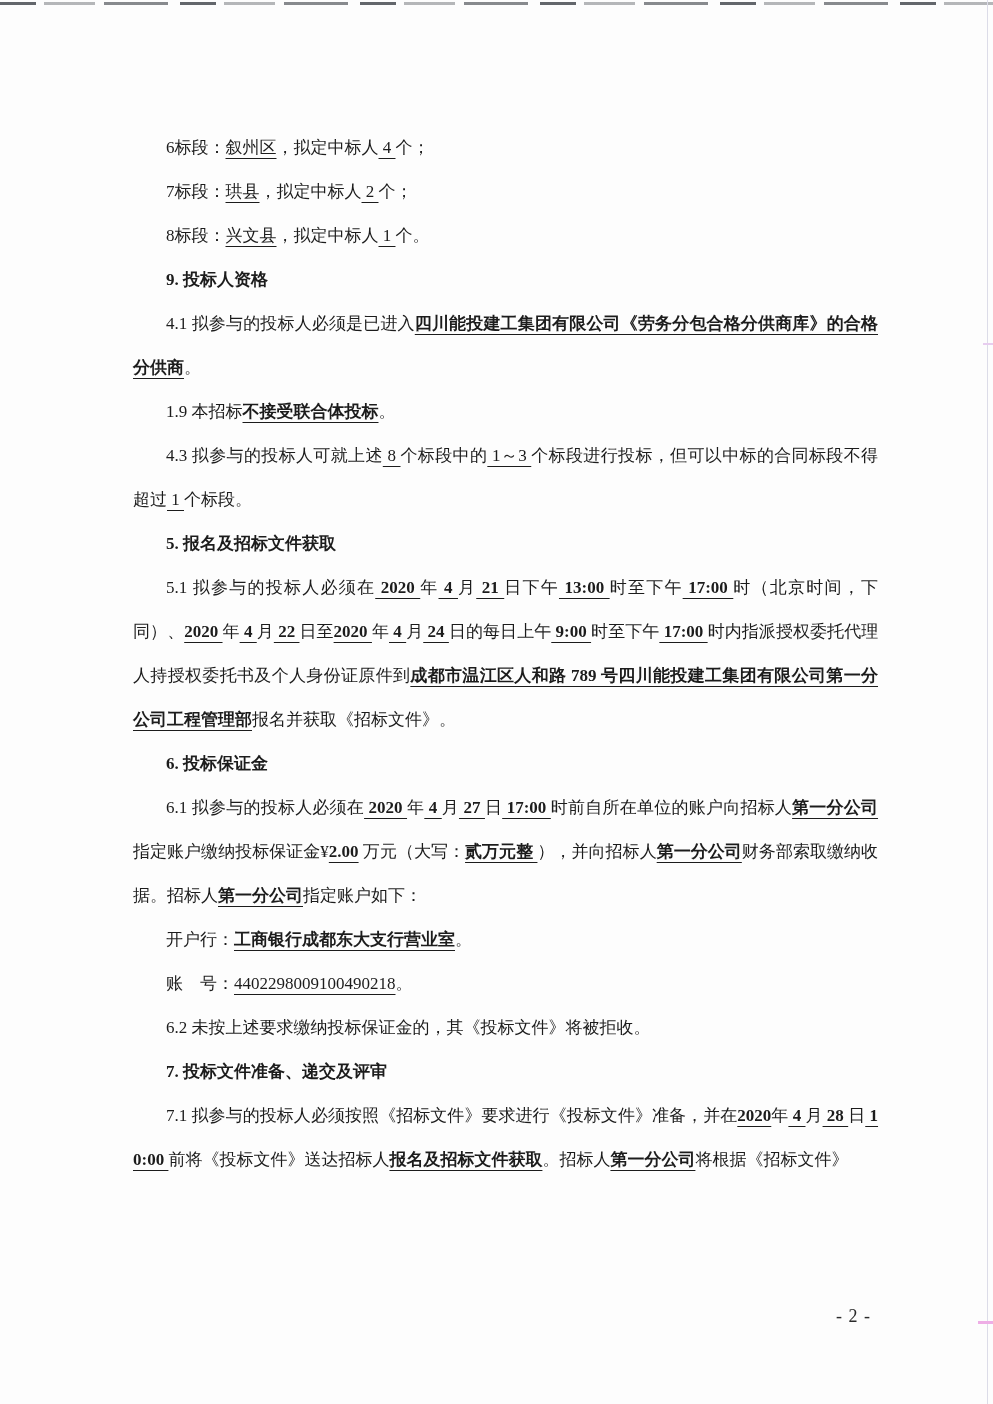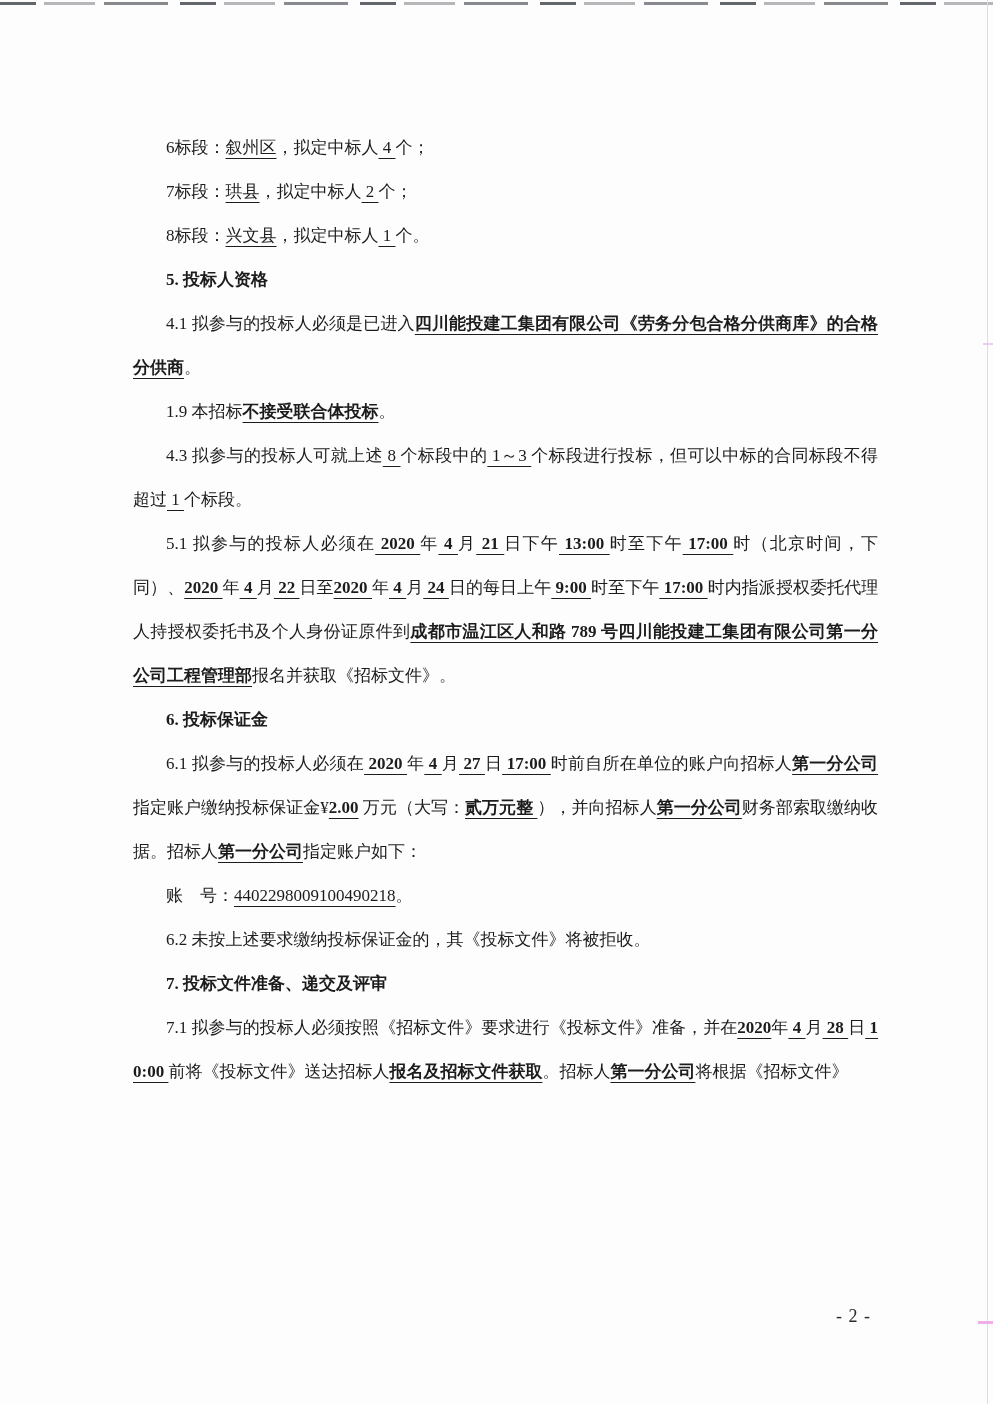--- a/index.html
+++ b/index.html
@@ -84,27 +84,29 @@
 
 <div class="top-edge"></div>
 <div class="right-edge-line"></div>
 <div class="pink-mark-b"></div>
 <div class="pink-mark-a"></div>
 
 <div id="doc">
     <p class="para"><span>6标段：</span><span class="u">叙州区</span><span>，拟定中标人</span><span class="u">&nbsp;4&nbsp;</span><span>个；</span></p>
     <p class="para"><span>7标段：</span><span class="u">珙县</span><span>，拟定中标人</span><span class="u">&nbsp;2&nbsp;</span><span>个；</span></p>
     <p class="para"><span>8标段：</span><span class="u">兴文县</span><span>，拟定中标人</span><span class="u">&nbsp;1&nbsp;</span><span>个。</span></p>
-    <p class="para heading"><span>5. 投标人资格</span></p>
+    <p class="para heading"><span>9. 投标人资格</span></p>
     <p class="para"><span>4.1 拟参与的投标人必须是已进入</span><span class="b u">四川能投建工集团有限公司《劳务分包合格分供商库》的合格分供商</span><span>。</span></p>
     <p class="para"><span>1.9 本招标</span><span class="b u">不接受联合体投标</span><span>。</span></p>
     <p class="para"><span>4.3 拟参与的投标人可就上述</span><span class="u">&nbsp;8&nbsp;</span><span>个标段中的</span><span class="u">&nbsp;1～3&nbsp;</span><span>个标段进行投标，但可以中标的合同标段不得超过</span><span class="u">&nbsp;1&nbsp;</span><span>个标段。</span></p>
+    <p class="para heading"><span>5. 报名及招标文件获取</span></p>
     <p class="para"><span>5.1 拟参与的投标人必须在</span><span class="b u">&nbsp;2020&nbsp;</span><span>年</span><span class="b u">&nbsp;4&nbsp;</span><span>月</span><span class="b u">&nbsp;21&nbsp;</span><span>日下午</span><span class="b u">&nbsp;13:00&nbsp;</span><span>时至下午</span><span class="b u">&nbsp;17:00&nbsp;</span><span>时（北京时间，下同）、</span><span class="b u">2020&nbsp;</span><span>年</span><span class="b u">&nbsp;4&nbsp;</span><span>月</span><span class="b u">&nbsp;22&nbsp;</span><span>日至</span><span class="b u">2020&nbsp;</span><span>年</span><span class="b u">&nbsp;4&nbsp;</span><span>月</span><span class="b u">&nbsp;24&nbsp;</span><span>日的每日上午</span><span class="b u">&nbsp;9:00&nbsp;</span><span>时至下午</span><span class="b u">&nbsp;17:00&nbsp;</span><span>时内指派授权委托代理人持授权委托书及个人身份证原件到</span><span class="b u">成都市温江区人和路 789 号四川能投建工集团有限公司第一分公司工程管理部</span><span>报名并获取《招标文件》。</span></p>
     <p class="para heading"><span>6. 投标保证金</span></p>
     <p class="para"><span>6.1 拟参与的投标人必须在</span><span class="b u">&nbsp;2020&nbsp;</span><span>年</span><span class="b u">&nbsp;4&nbsp;</span><span>月</span><span class="b u">&nbsp;27&nbsp;</span><span>日</span><span class="b u">&nbsp;17:00&nbsp;</span><span>时前自所在单位的账户向招标人</span><span class="b u">第一分公司</span><span>指定账户缴纳投标保证金¥</span><span class="b u">2.00</span><span> 万元（大写：</span><span class="b u">贰万元整&nbsp;</span><span>），并向招标人</span><span class="b u">第一分公司</span><span>财务部索取缴纳收据。招标人</span><span class="b u">第一分公司</span><span>指定账户如下：</span></p>
+    <p class="para"><span>开户行：</span><span class="b u">工商银行成都东大支行营业室</span><span>。</span></p>
     <p class="para"><span>账　号：</span><span class="u">4402298009100490218</span><span>。</span></p>
     <p class="para"><span>6.2 未按上述要求缴纳投标保证金的，其《投标文件》将被拒收。</span></p>
     <p class="para heading"><span>7. 投标文件准备、递交及评审</span></p>
     <p class="para"><span>7.1 拟参与的投标人必须按照《招标文件》要求进行《投标文件》准备，并在</span><span class="b u">2020</span><span>年</span><span class="b u">&nbsp;4&nbsp;</span><span>月</span><span class="b u">&nbsp;28&nbsp;</span><span>日</span><span class="b u">&nbsp;10:00&nbsp;</span><span>前将《投标文件》送达招标人</span><span class="b u">报名及招标文件获取</span><span>。招标人</span><span class="b u">第一分公司</span><span>将根据《招标文件》</span></p>
   </div>
 
 <div class="footer">
   <span>- 2 -</span>
 </div>
 

